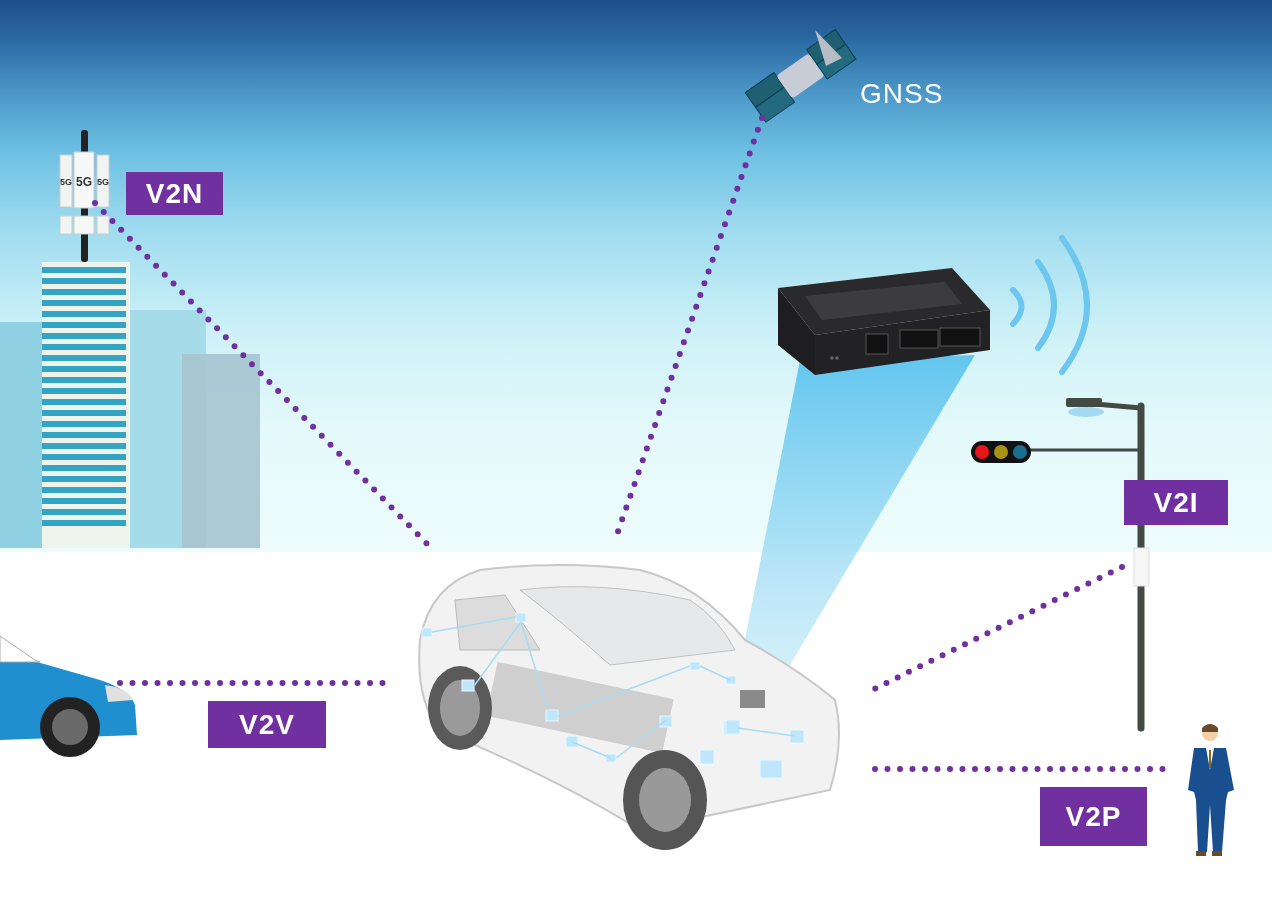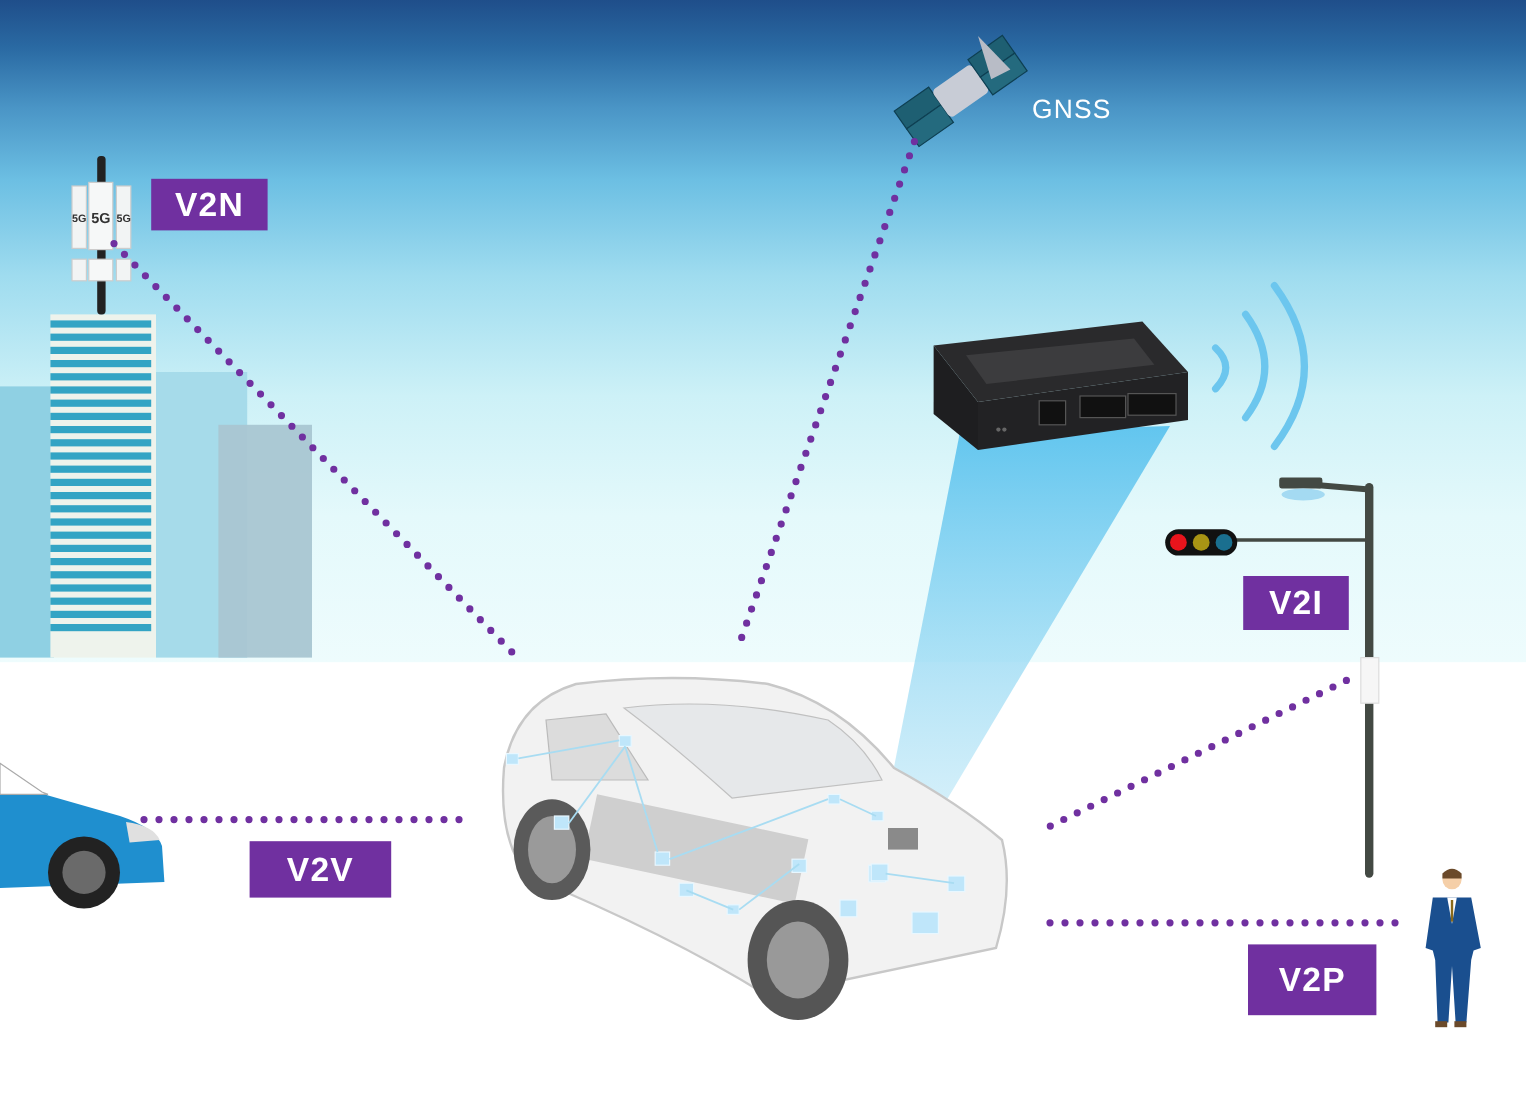--- a/index.html
+++ b/index.html
@@ -1,21 +1,21 @@
 <!DOCTYPE html>
 <html><head>
 <meta charset="utf-8">
 <style>
   html, body { margin: 0; padding: 0; }
   body { width: 1272px; height: 913px; position: relative; overflow: hidden; background: #ffffff; font-family: "Liberation Sans", sans-serif; }
   .sky { position: absolute; left: 0; top: 0; width: 1272px; height: 552px;
     background: linear-gradient(to bottom, #1f4e8a 0px, #2a6aa3 40px, #4a95c6 90px, #6cbfe3 150px, #9fdcef 230px, #cdf1f7 330px, #e4f9fb 430px, #eefcfd 552px); }
   .ground { position: absolute; left: 0; top: 552px; width: 1272px; height: 361px; background: #ffffff; }
   .label { position: absolute; background: #7030a0; color: #fff; font-weight: bold; font-size: 28px; display: flex; align-items: center; justify-content: center; letter-spacing: 1px; }
-  .gnss-text { position: absolute; color: #ffffff; font-size: 22px; letter-spacing: 1px; }
+  .gnss-text { position: absolute; color: #ffffff; font-size: 28px; letter-spacing: 1px; }
   svg.overlay { position: absolute; left: 0; top: 0; }
 </style>
 </head>
 <body>
 
 <div class="sky"></div>
 <div class="ground"></div>
 
 <svg class="overlay" width="1272" height="913">
   <rect x="0" y="322" width="45" height="226" fill="#8fd0e3"></rect>
@@ -177,16 +177,16 @@
 <svg class="overlay" width="1272" height="913">
   <g stroke="#7030a0" stroke-width="6" stroke-linecap="round" stroke-dasharray="0 12.5" fill="none">
     <line x1="95" y1="203" x2="432" y2="549"></line>
     <line x1="762" y1="118" x2="615" y2="540"></line>
     <line x1="120" y1="683" x2="383" y2="683"></line>
     <line x1="1122" y1="567" x2="868" y2="692"></line>
     <line x1="875" y1="769" x2="1172" y2="769"></line>
   </g>
 </svg>
 
-<div class="label" style="left:126px; top:149px; width:97px; height:43px;">V2N</div>
+<div class="label" style="left:126px; top:172px; width:97px; height:43px;">V2N</div>
 <div class="label" style="left:208px; top:701px; width:118px; height:47px;">V2V</div>
-<div class="label" style="left:1036px; top:480px; width:88px; height:45px;">V2I</div>
+<div class="label" style="left:1124px; top:480px; width:104px; height:45px;">V2I</div>
 <div class="label" style="left:1040px; top:787px; width:107px; height:59px;">V2P</div>
 
 </body></html>

